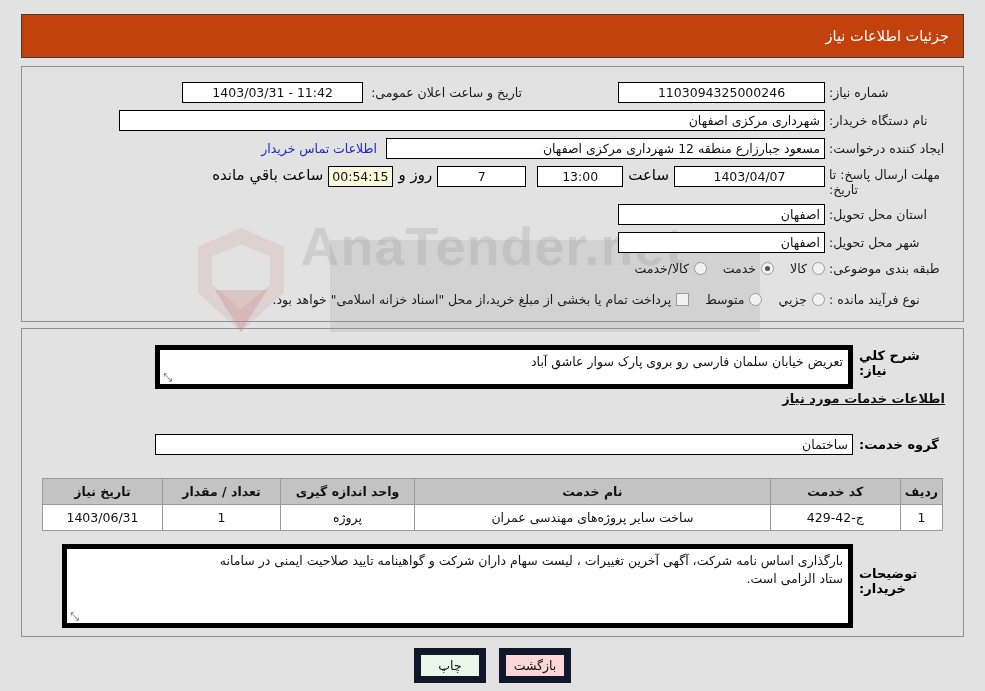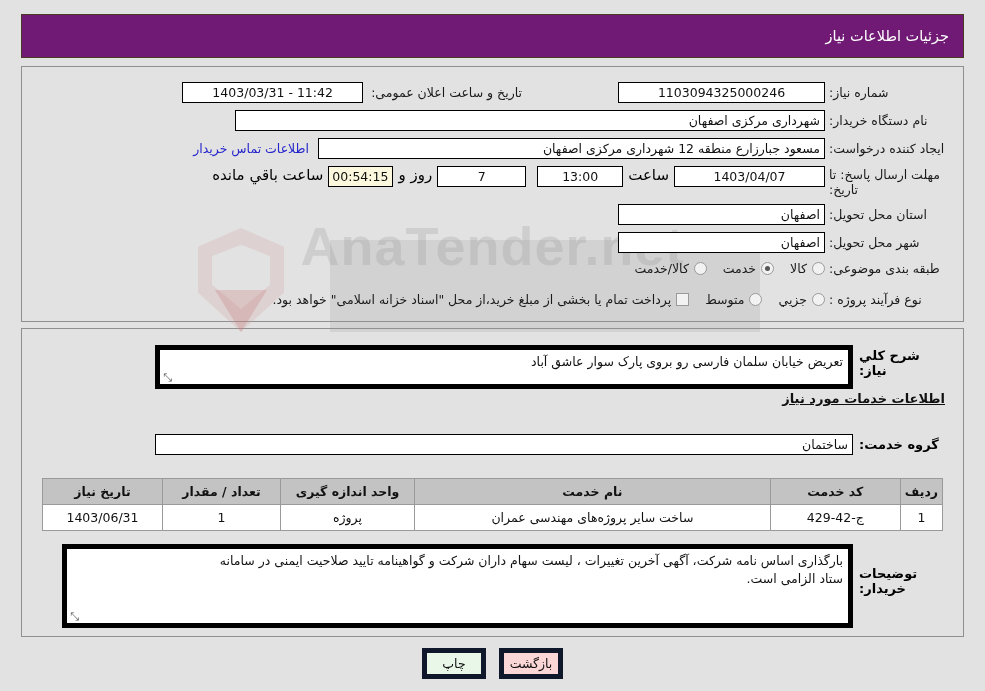--- a/index.html
+++ b/index.html
@@ -11,21 +11,21 @@
     font-family: "DejaVu Sans", "Liberation Sans", sans-serif;
     overflow: hidden;
   }
   body { position: relative; }
 
   
   .page-header {
     position: absolute;
     top: 14px; left: 21px; right: 21px;
     height: 44px;
-    background: #701a75;
+    background: #c2410c;
     border: 1px solid #4a3a23;
     display: flex;
     align-items: center;
     justify-content: flex-start;
     padding: 0 14px;
   }
   .page-header .title {
     color: #ffffff;
     font-size: 14.5px;
     letter-spacing: .2px;
@@ -216,25 +216,25 @@
   
   .btnbar {
     position: absolute;
     top: 648px; left: 0; right: 0;
     display: flex;
     justify-content: center;
     gap: 13px;
     z-index: 6;
   }
   .btn {
-    border: 5px solid #0f172a;
+    border: 7px solid #0f172a;
     font-size: 12.5px;
     color: #111;
     padding: 3px 0;
-    width: 64px;
+    width: 72px;
     text-align: center;
     cursor: pointer;
     font-family: "DejaVu Sans", sans-serif;
   }
   .btn-print { background: #e9f7e9; }
   .btn-back  { background: #fbd6d6; }
 </style>
 </head>
 <body>
 
@@ -253,26 +253,26 @@
   <span class="lbl-r">شماره نیاز:</span>
   <span class="fld" style="width:207px;">1103094325000246</span>
 </div>
 <div class="row" style="top:82px; right:463px;">
   <span class="lbl">تاریخ و ساعت اعلان عمومی:</span>
   <span class="fld" style="width:181px; margin-right:8px;">11:42 - 1403/03/31</span>
 </div>
 
 <div class="row" style="top:110px; right:40px;">
   <span class="lbl-r">نام دستگاه خریدار:</span>
-  <span class="fld right" style="width:590px;">شهرداری مرکزی اصفهان</span>
+  <span class="fld right" style="width:706px;">شهرداری مرکزی اصفهان</span>
 </div>
 
 <div class="row" style="top:138px; right:40px;">
   <span class="lbl-r">ایجاد کننده درخواست:</span>
-  <span class="fld right" style="width:507px;">مسعود جبارزارع منطقه 12 شهرداری مرکزی اصفهان</span>
+  <span class="fld right" style="width:439px;">مسعود جبارزارع منطقه 12 شهرداری مرکزی اصفهان</span>
   <span class="link" style="margin-right:9px;">اطلاعات تماس خریدار</span>
 </div>
 
 <div class="row" style="top:166px; right:40px; align-items:flex-start;">
   <span class="lbl-r" style="line-height:15px; padding-top:1px;">مهلت ارسال پاسخ: تا تاریخ:</span>
   <span class="fld" style="width:151px;">1403/04/07</span>
   <span class="inline-lbl">ساعت</span>
   <span class="fld" style="width:86px;">13:00</span>
   <span class="fld" style="width:89px; margin-right:11px;">7</span>
   <span class="inline-lbl">روز و</span>
@@ -300,21 +300,21 @@
     <span class="radio on"></span>
     <span class="otxt">خدمت</span>
   </span>
   <span class="opt">
     <span class="radio"></span>
     <span class="otxt">کالا/خدمت</span>
   </span>
 </div>
 
 <div class="row" style="top:292px; right:40px;">
-  <span class="lbl-r">نوع فرآیند پروژه :</span>
+  <span class="lbl-r">نوع فرآیند مانده :</span>
   <span class="opt">
     <span class="radio"></span>
     <span class="otxt">جزیي</span>
   </span>
   <span class="opt">
     <span class="radio"></span>
     <span class="otxt">متوسط</span>
   </span>
   <span class="opt">
     <span class="cbx"></span>

